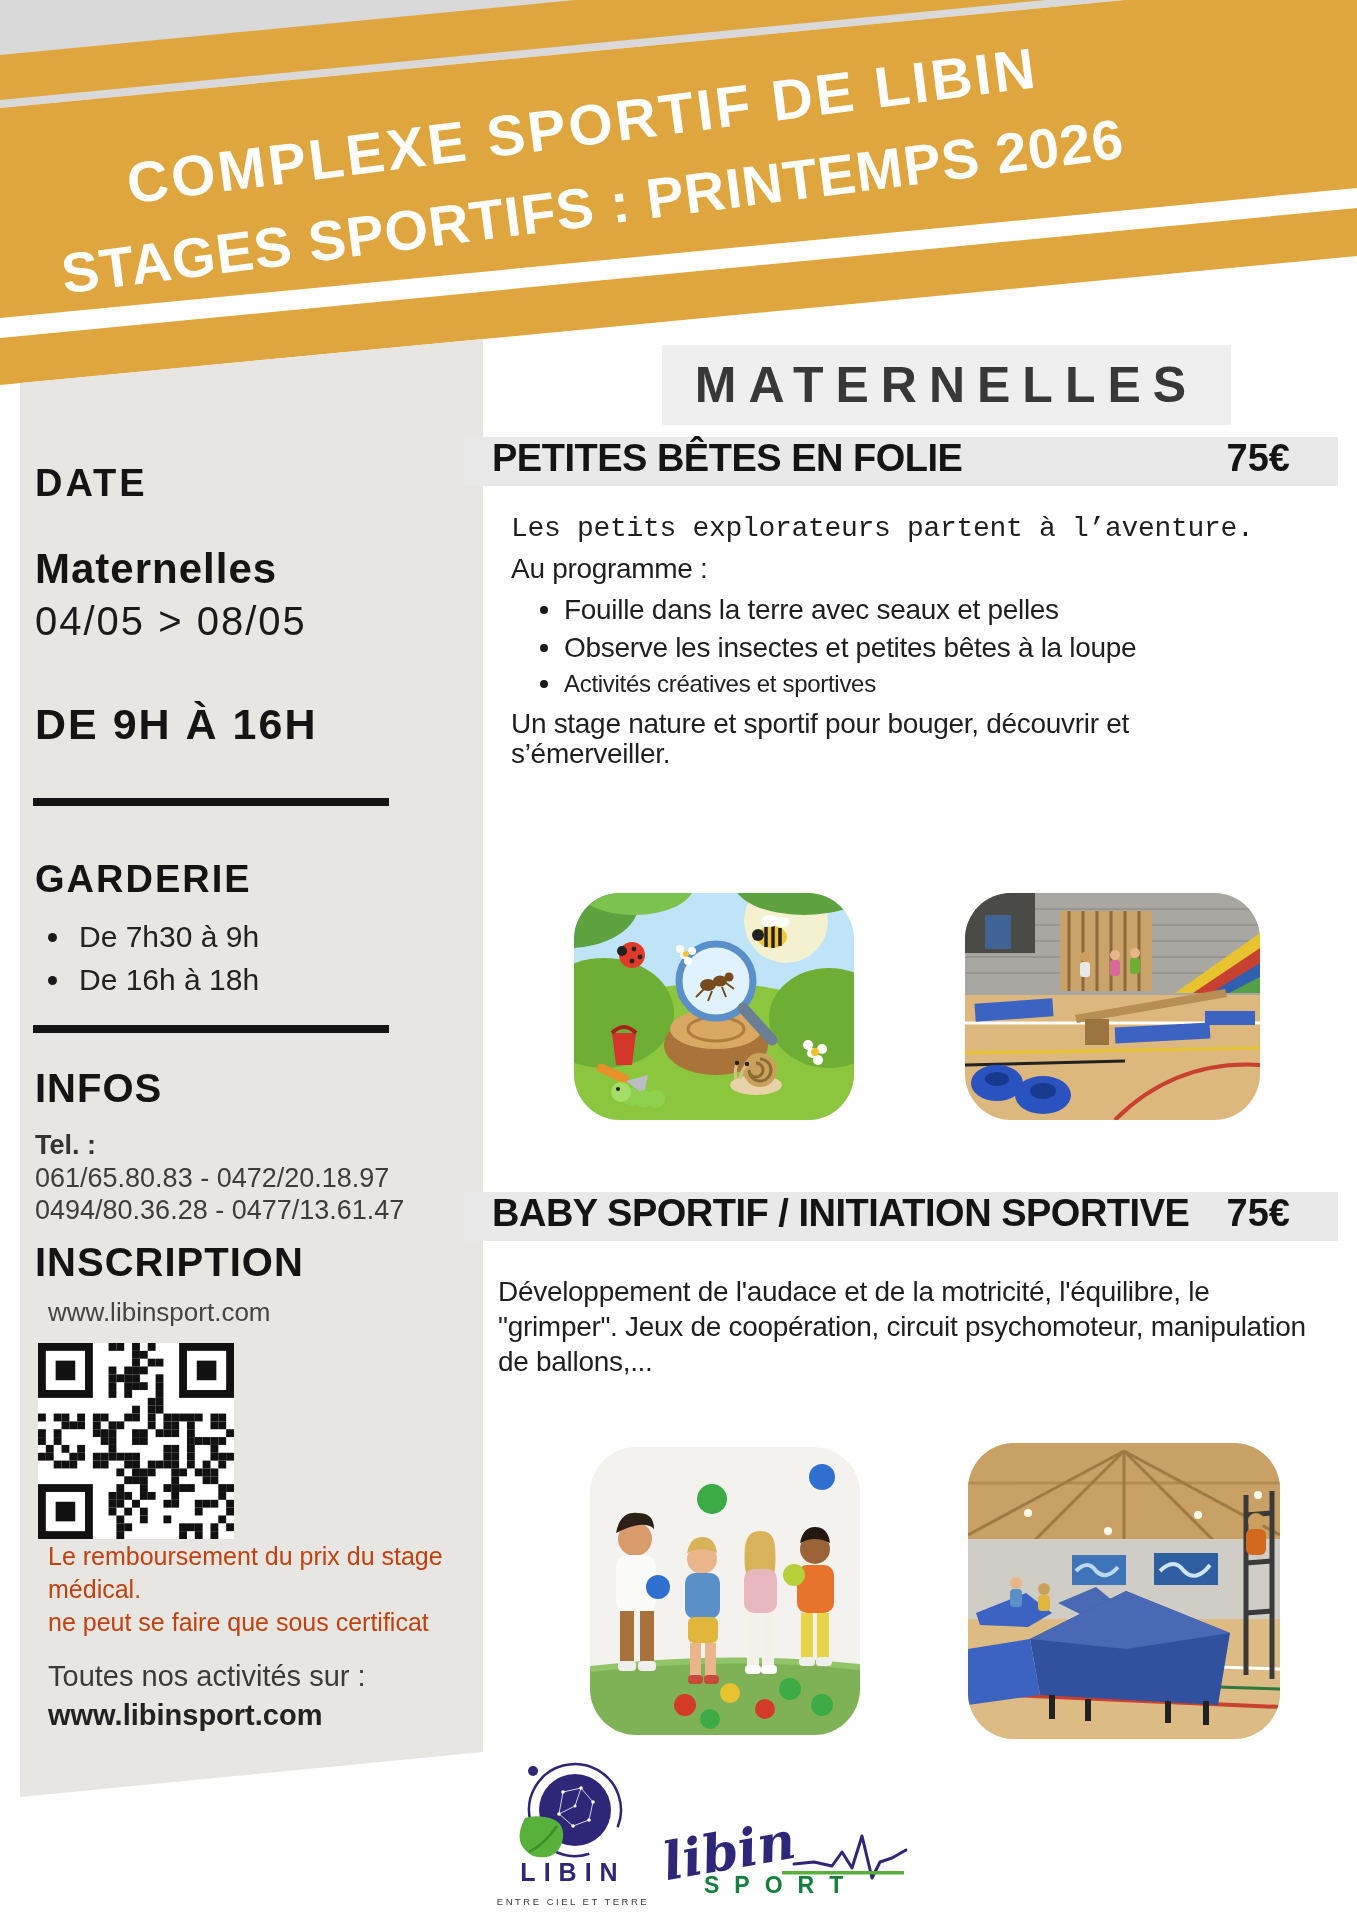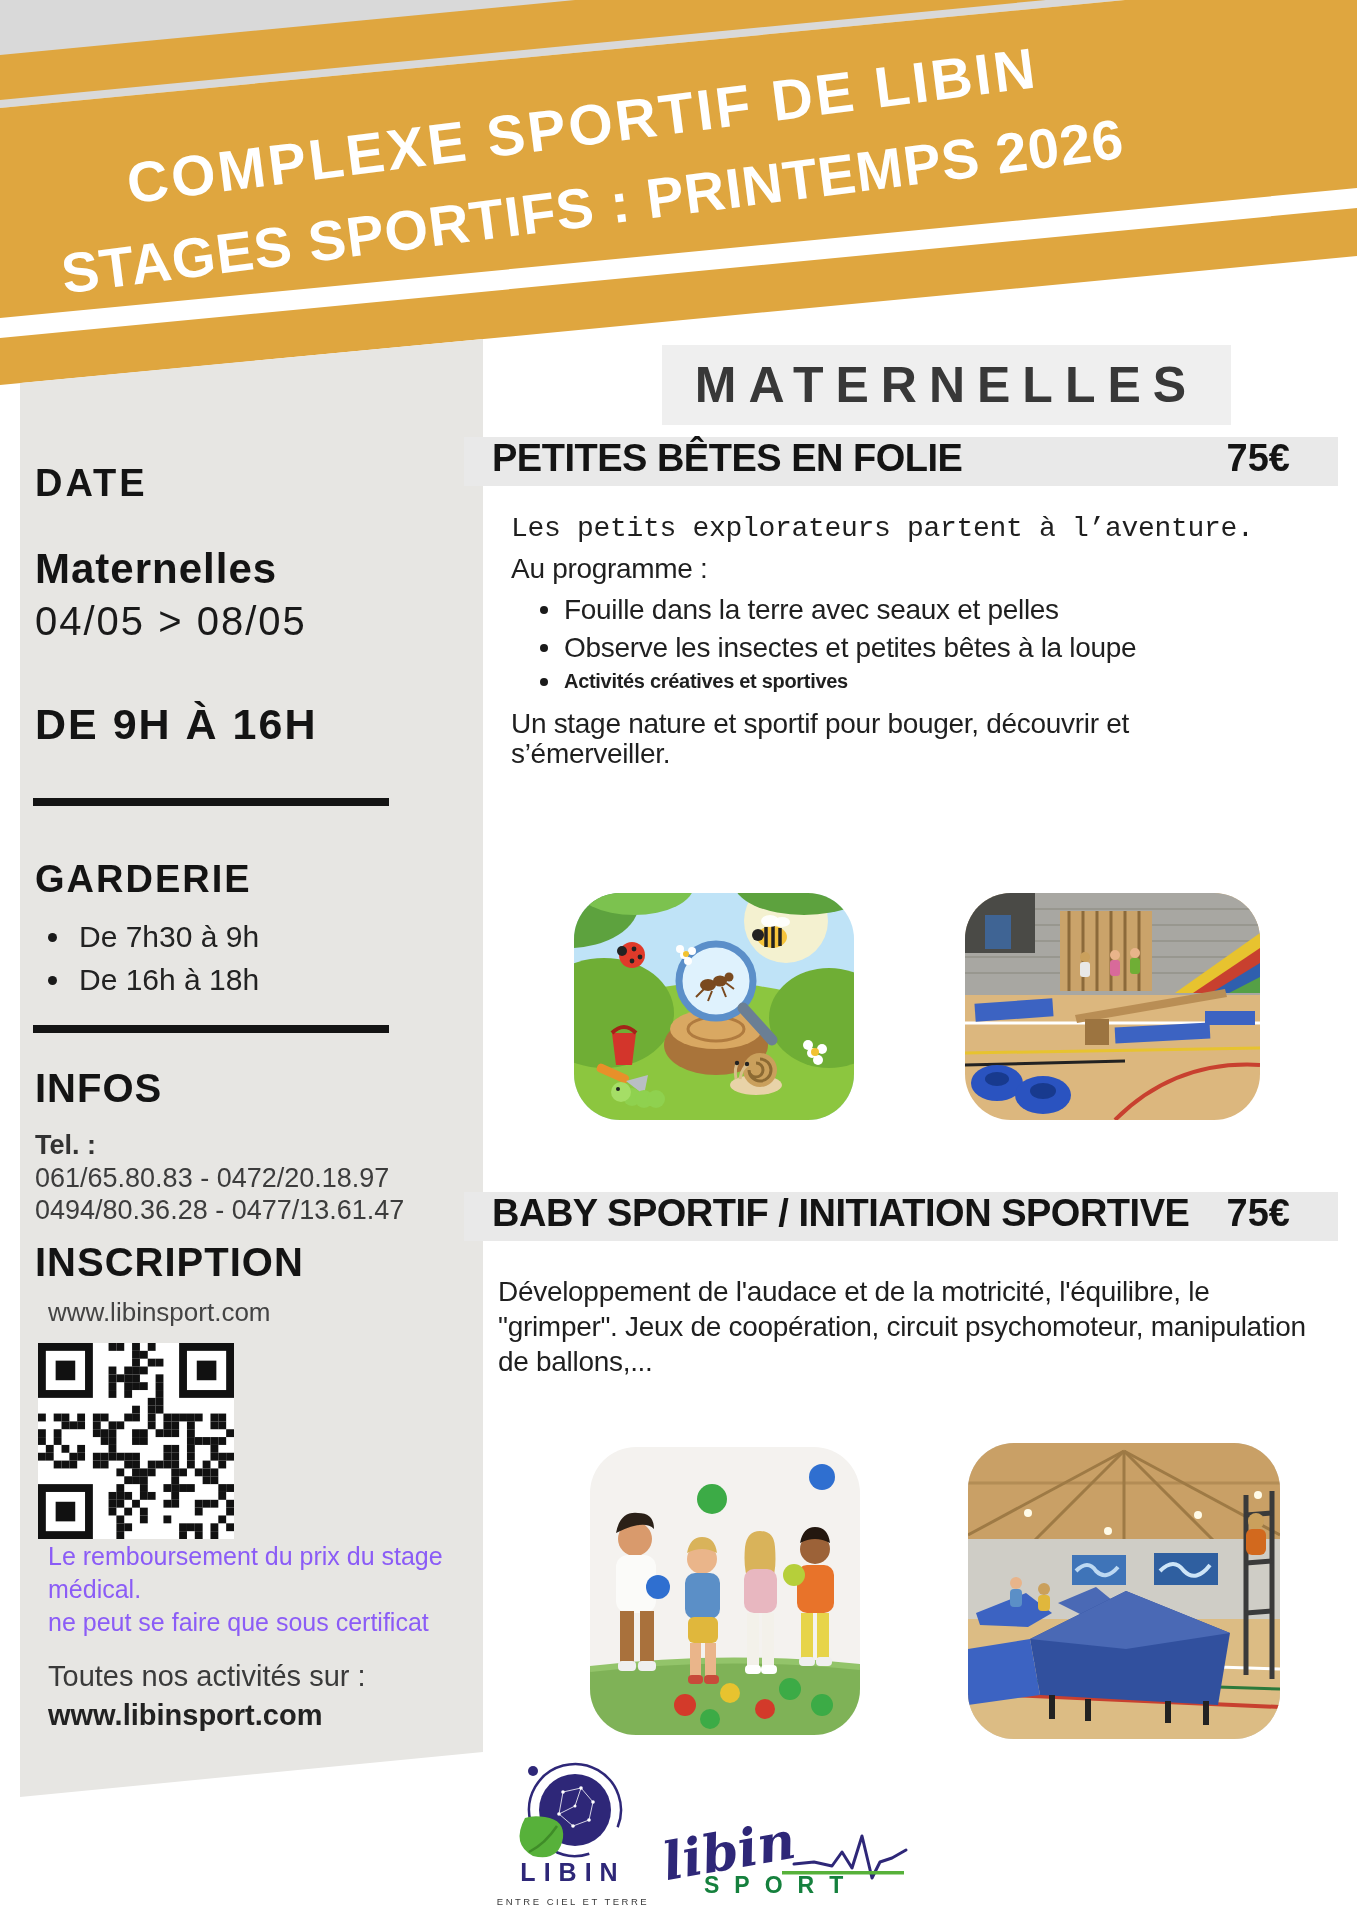--- a/index.html
+++ b/index.html
@@ -273,21 +273,21 @@
       </g>
       <rect x="4" y="4" width="48" height="48" fill="none" stroke="#111" stroke-width="8"></rect>
       <rect x="18" y="18" width="20" height="20" fill="#111"></rect>
       <rect x="148" y="4" width="48" height="48" fill="none" stroke="#111" stroke-width="8"></rect>
       <rect x="162" y="18" width="20" height="20" fill="#111"></rect>
       <rect x="4" y="148" width="48" height="48" fill="none" stroke="#111" stroke-width="8"></rect>
       <rect x="18" y="162" width="20" height="20" fill="#111"></rect>
     </svg>
 </div>
 
-<div class="sb" style="left:48px;top:1540px;font-size:25px;color:#8b5cf6;line-height:33px;">
+<div class="sb" style="left:48px;top:1540px;font-size:25px;color:#c2410c;line-height:33px;">
   <div>Le remboursement du prix du stage</div>
   <div>médical.</div>
   <div>ne peut se faire que sous certificat</div>
 </div>
 <div class="sb" style="left:48px;top:1660px;font-size:29px;color:#3a3a3a;">Toutes nos activités sur :</div>
 <div class="sb" style="left:48px;top:1699px;font-size:29px;font-weight:700;color:#222;">www.libinsport.com</div>
 
 <div class="cat-box">
   <span>MATERNELLES</span>
 </div>
@@ -301,21 +301,21 @@
 <div class="bullet-row" style="left:540px;top:594px;">
   <span class="dot" style="margin-right:16px;width:8px;height:8px;"></span>
   <span style="font-size:28px;letter-spacing:-0.3px;white-space:nowrap;">Fouille dans la terre avec seaux et pelles</span>
 </div>
 <div class="bullet-row" style="left:540px;top:632px;">
   <span class="dot" style="margin-right:16px;width:8px;height:8px;"></span>
   <span style="font-size:28px;letter-spacing:-0.3px;white-space:nowrap;">Observe les insectes et petites bêtes à la loupe</span>
 </div>
 <div class="bullet-row" style="left:540px;top:670px;">
   <span class="dot" style="margin-right:16px;width:8px;height:8px;"></span>
-  <span style="font-size:20px;letter-spacing:-0.3px;white-space:nowrap;font-weight:bold;">Activités créatives et sportives</span>
+  <span style="font-size:24px;letter-spacing:-0.3px;white-space:nowrap;">Activités créatives et sportives</span>
 </div>
 <div class="body-line" style="left:511px;top:708px;">Un stage nature et sportif pour bouger, découvrir et</div>
 <div class="body-line" style="left:511px;top:738px;">s’émerveiller.</div>
 
 <div class="photo" style="left:574px;top:893px;width:280px;height:227px;">
   <svg width="280" height="227" viewBox="0 0 280 227">
     <rect width="280" height="227" fill="#bfe3f7"></rect>
     <circle cx="212" cy="28" r="42" fill="#fdf3c9" opacity="0.85"></circle>
     <ellipse cx="140" cy="200" rx="190" ry="110" fill="#8cc63f"></ellipse>
     <ellipse cx="30" cy="120" rx="70" ry="55" fill="#6fae35"></ellipse>

